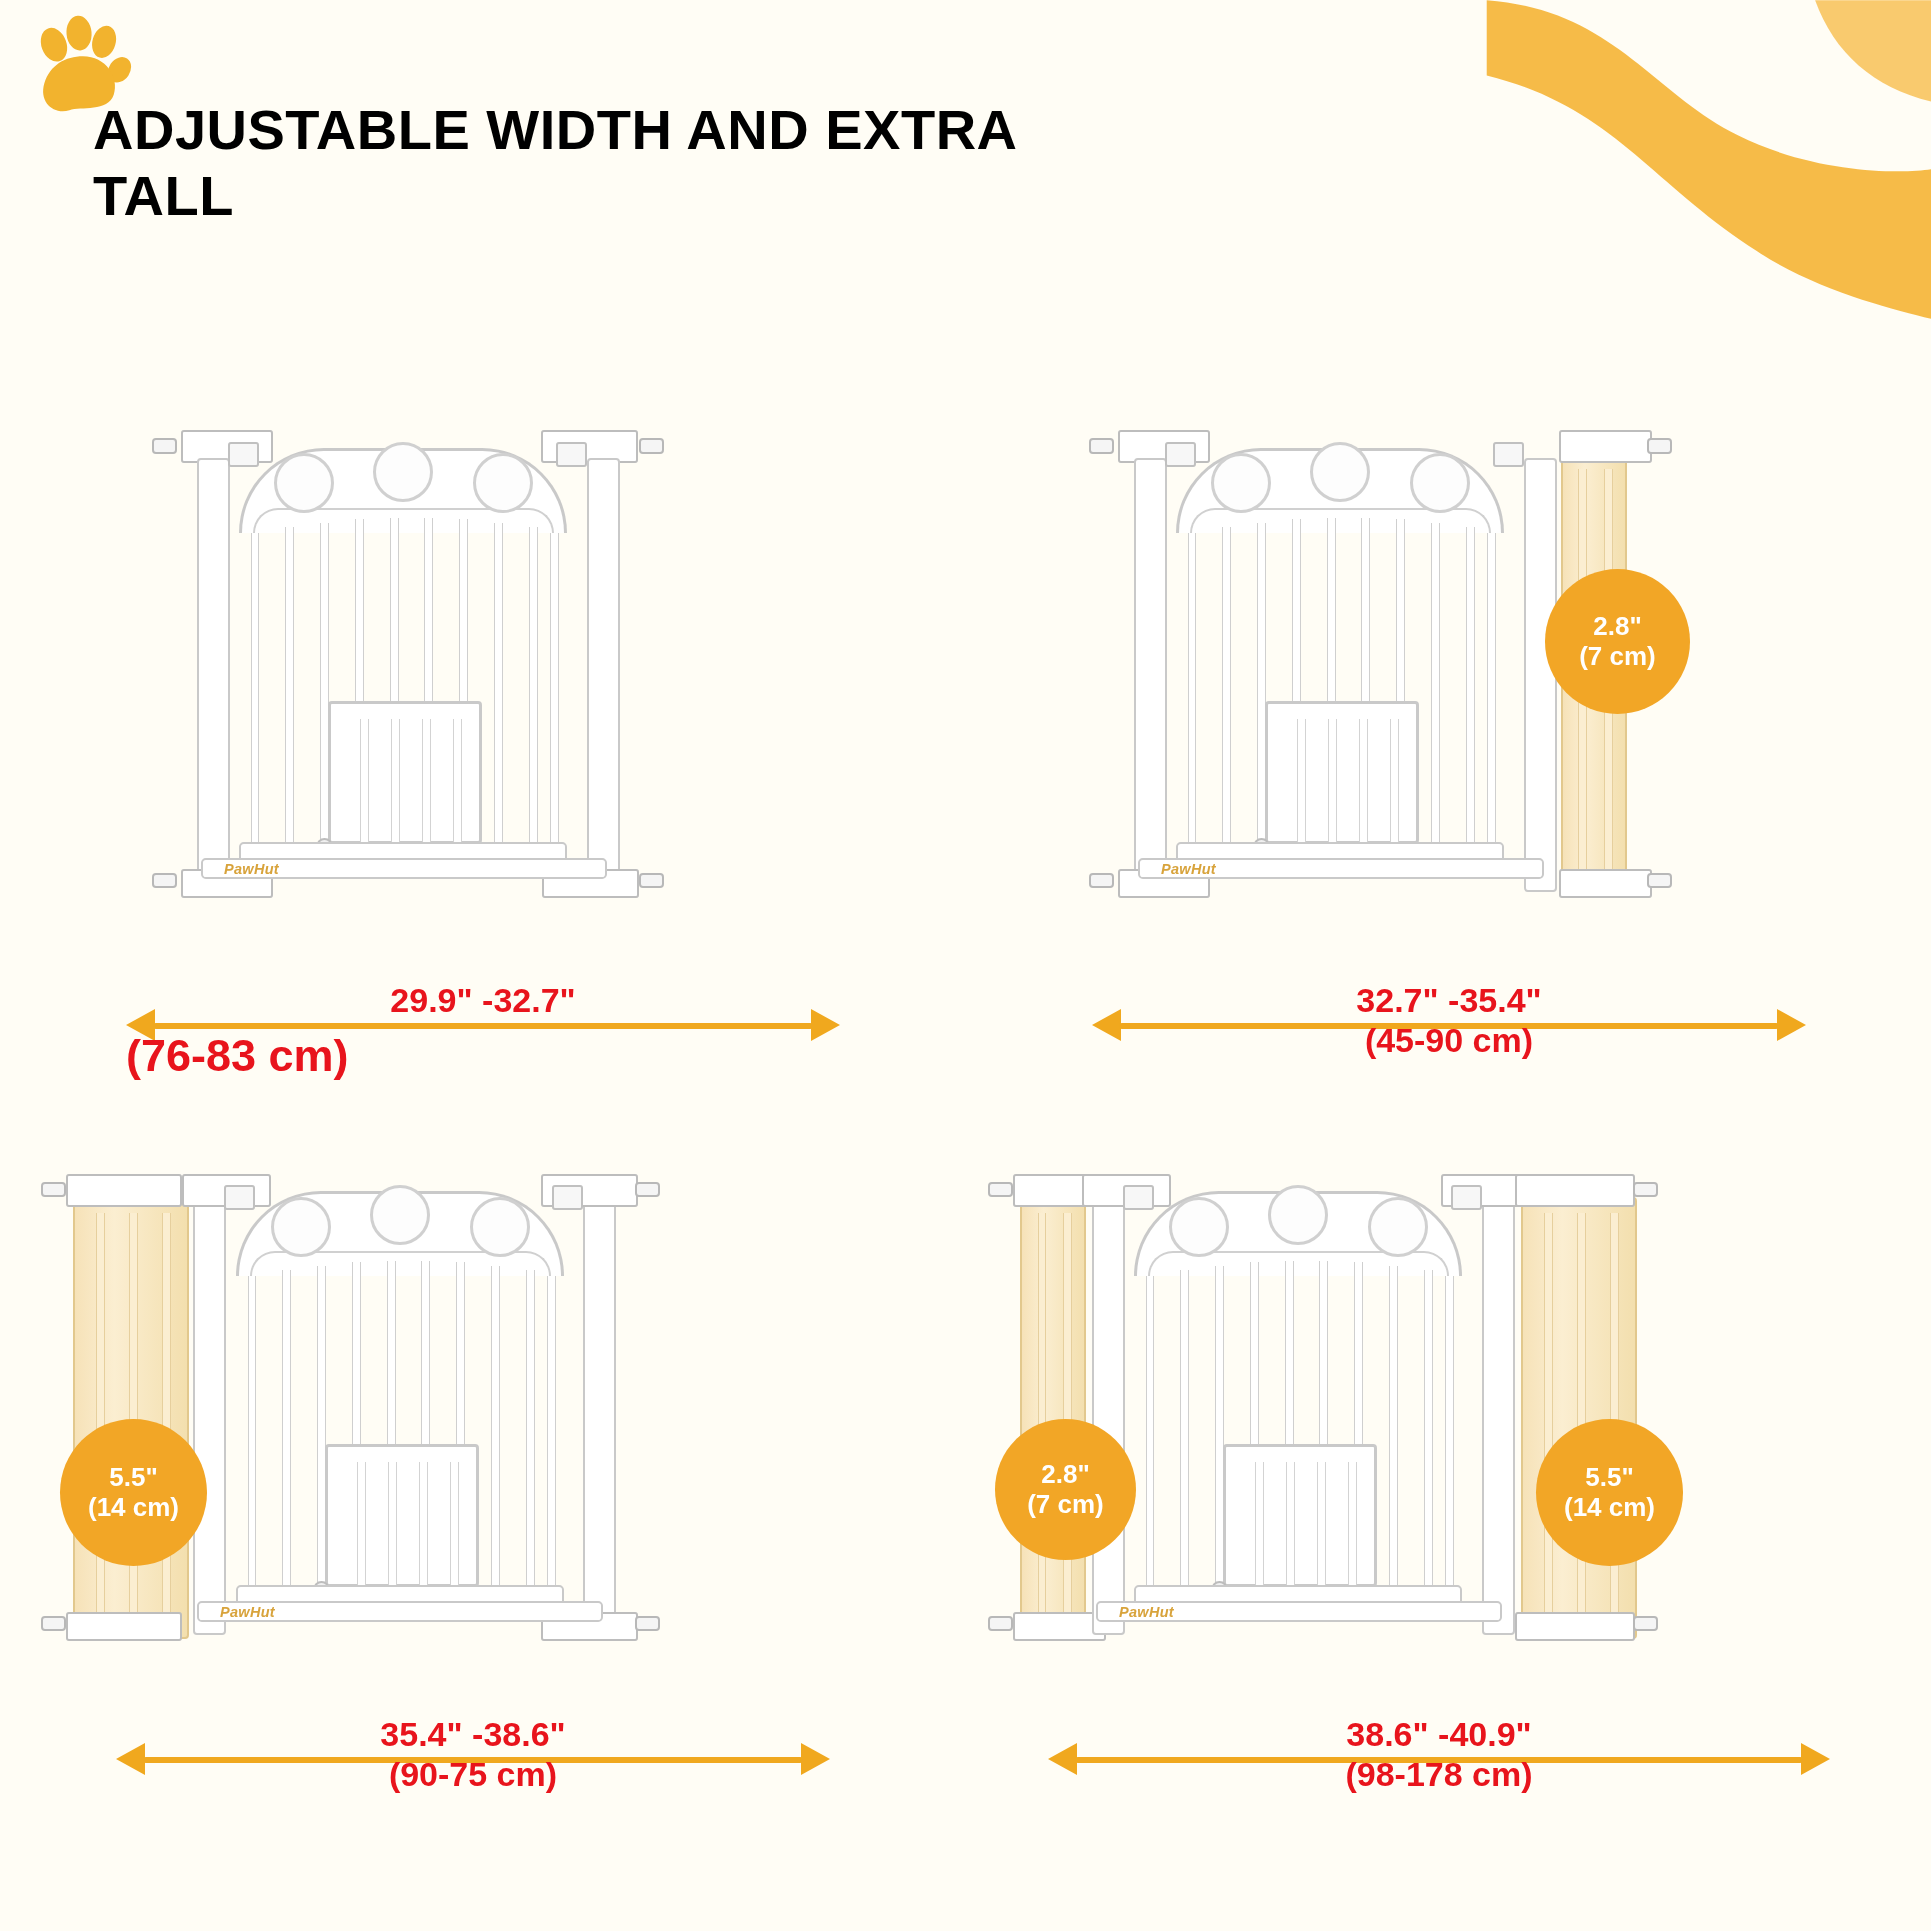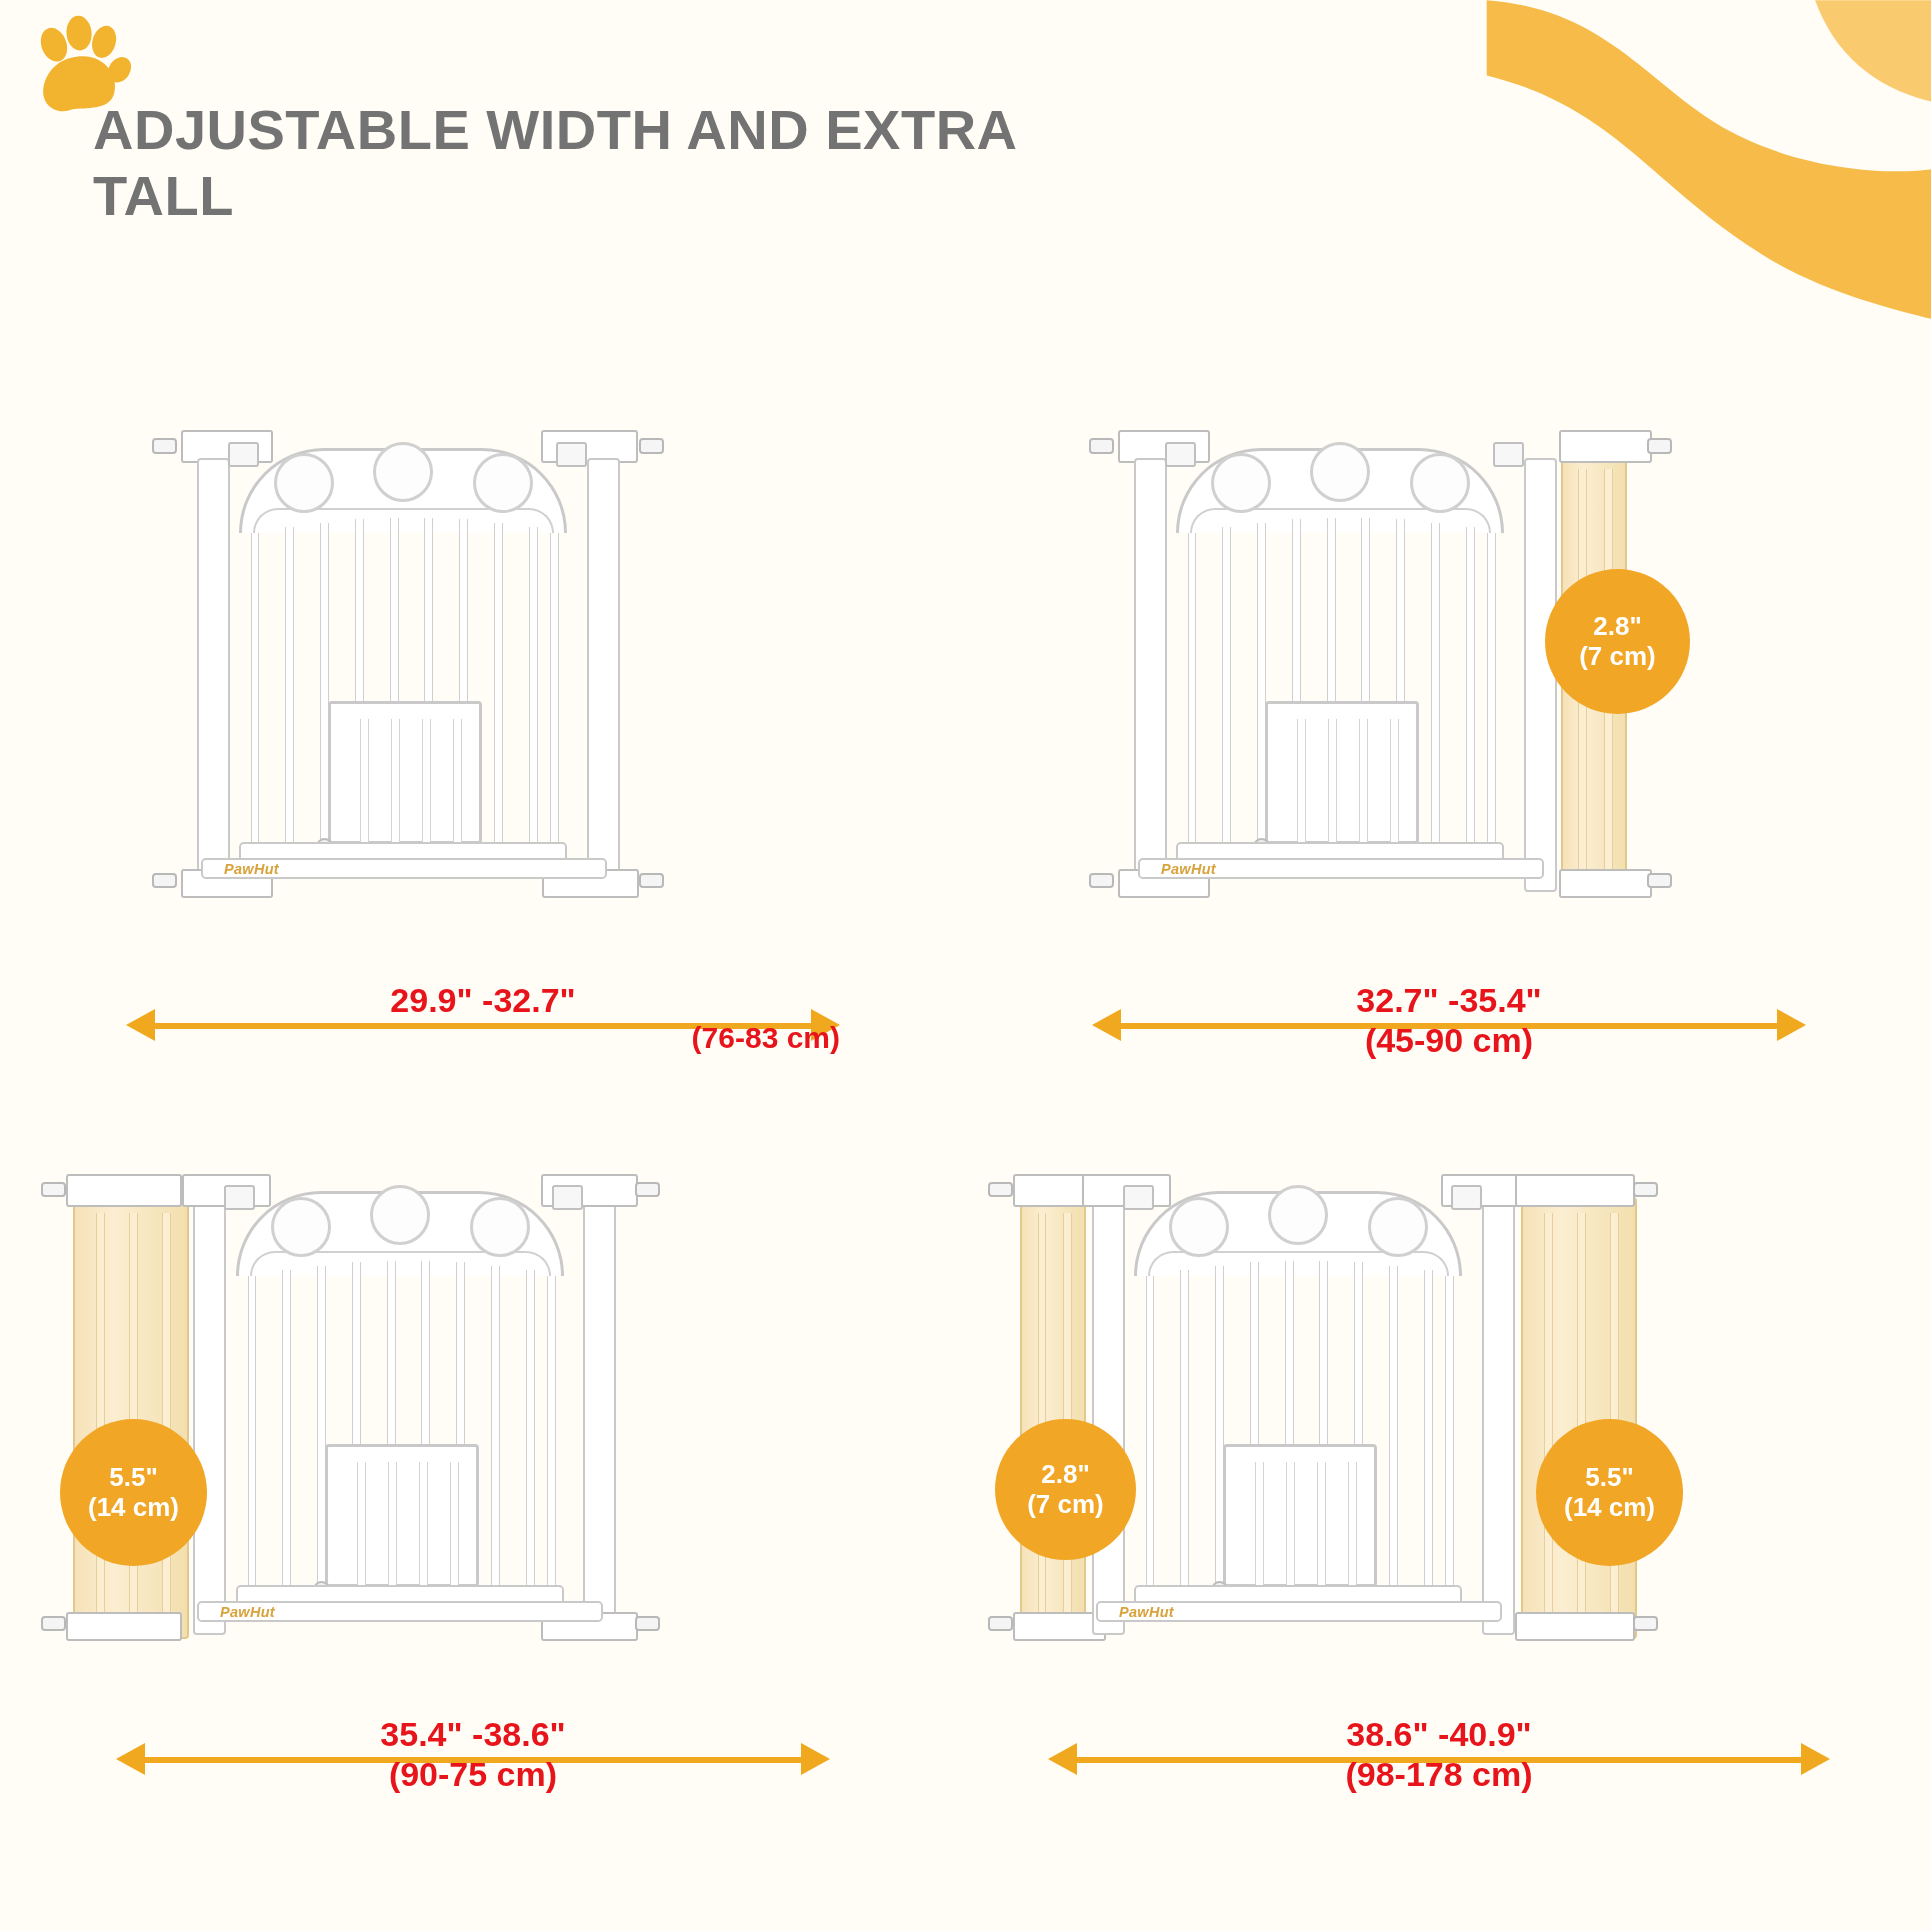--- a/index.html
+++ b/index.html
@@ -14,21 +14,21 @@
   
   .swoosh { position: absolute; top: 0; right: 0; width: 734px; height: 319px; pointer-events: none; }
 
   
   .paw { position: absolute; left: 27px; top: 9.7px; width: 106px; height: 106px; }
 
   
   .title {
     position: absolute; left: 93px; top: 97px;
     width: 966px;
-    font-size: 56px; font-weight: bold; color: #737373;
+    font-size: 56px; font-weight: bold; color: #000000;
     letter-spacing: 0.5px; line-height: 1.18;
     text-transform: uppercase;
   }
   .subtitle {
     position: absolute; left: 0; top: 307px; width: 1931px;
     text-align: center;
     font-size: 37px; font-weight: bold; color: #e8141c;
     letter-spacing: 0.2px;
   }
 
@@ -198,21 +198,21 @@
           <div class="brand" style="left:60px; top:436px;">PawHut</div>
         </div>
       </div>
 
       <div class="dim" style="left:126px; top:579px; width:714px; height:106px;">
         <div class="arrow-l" style="left:0; top:15.4px;"></div>
         <div class="dim-line" style="left:27px; top:29px; width:660px;"></div>
         <div class="arrow-r" style="right:0; top:15.4px;"></div>
         <div style="position:absolute; left:0; top:46px; width:100%;">
           <div style="text-align:center; color:#e8141c; font-weight:bold; font-size:34px; line-height:1.18; margin-top:-60px;">29.9" -32.7"</div>
-          <div style="text-align:right; color:#e8141c; font-weight:bold; font-size:30px; line-height:1.18;">(76-83 cm)</div>
+          <div style="text-align:left; color:#e8141c; font-weight:bold; font-size:45px; line-height:1.18;margin-top:9px;">(76-83 cm)</div>
         </div>
       </div>
     </div>
 
     <div class="cell c1">
       <div class="stage">
 
         <div class="gate" style="left:135px; top:9.7px; width:579px; height:483px;">
 
           <div class="mount" style="left:17.4px; top:5.8px; width:92px; height:33px;"></div>

